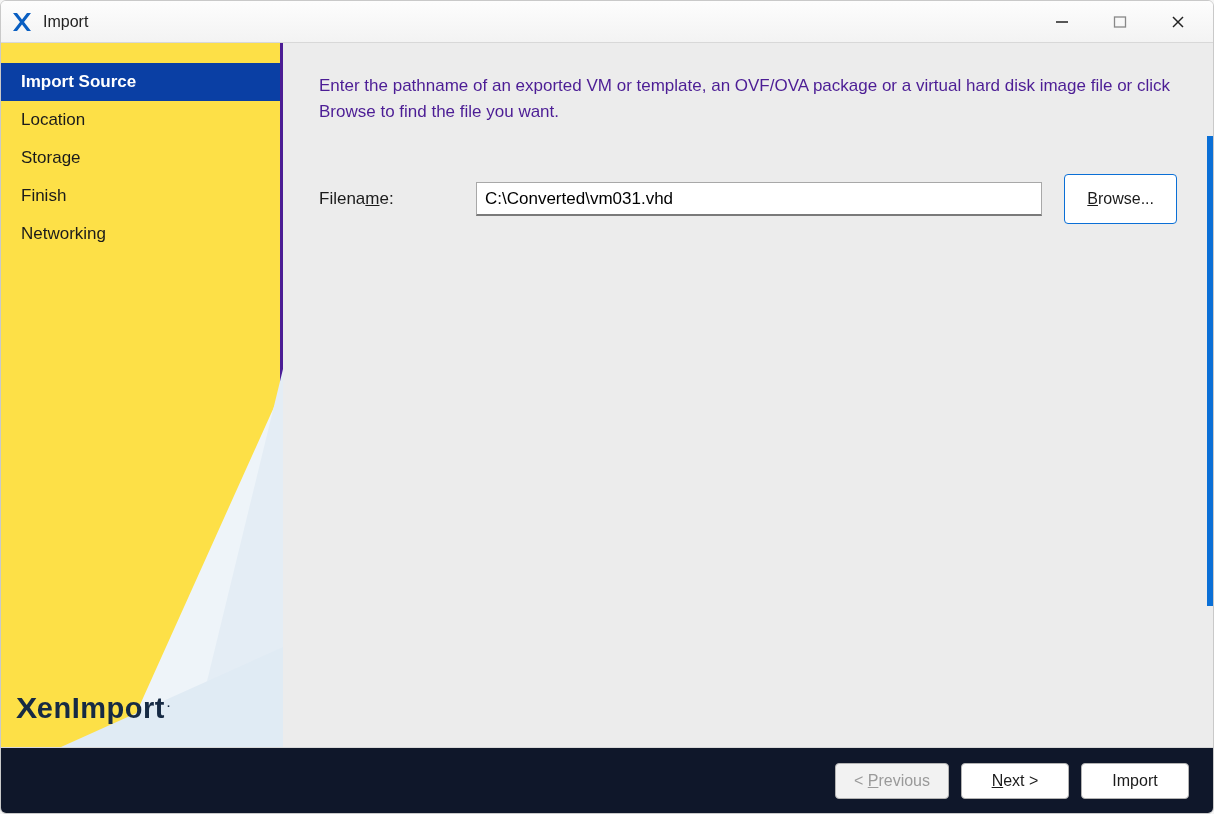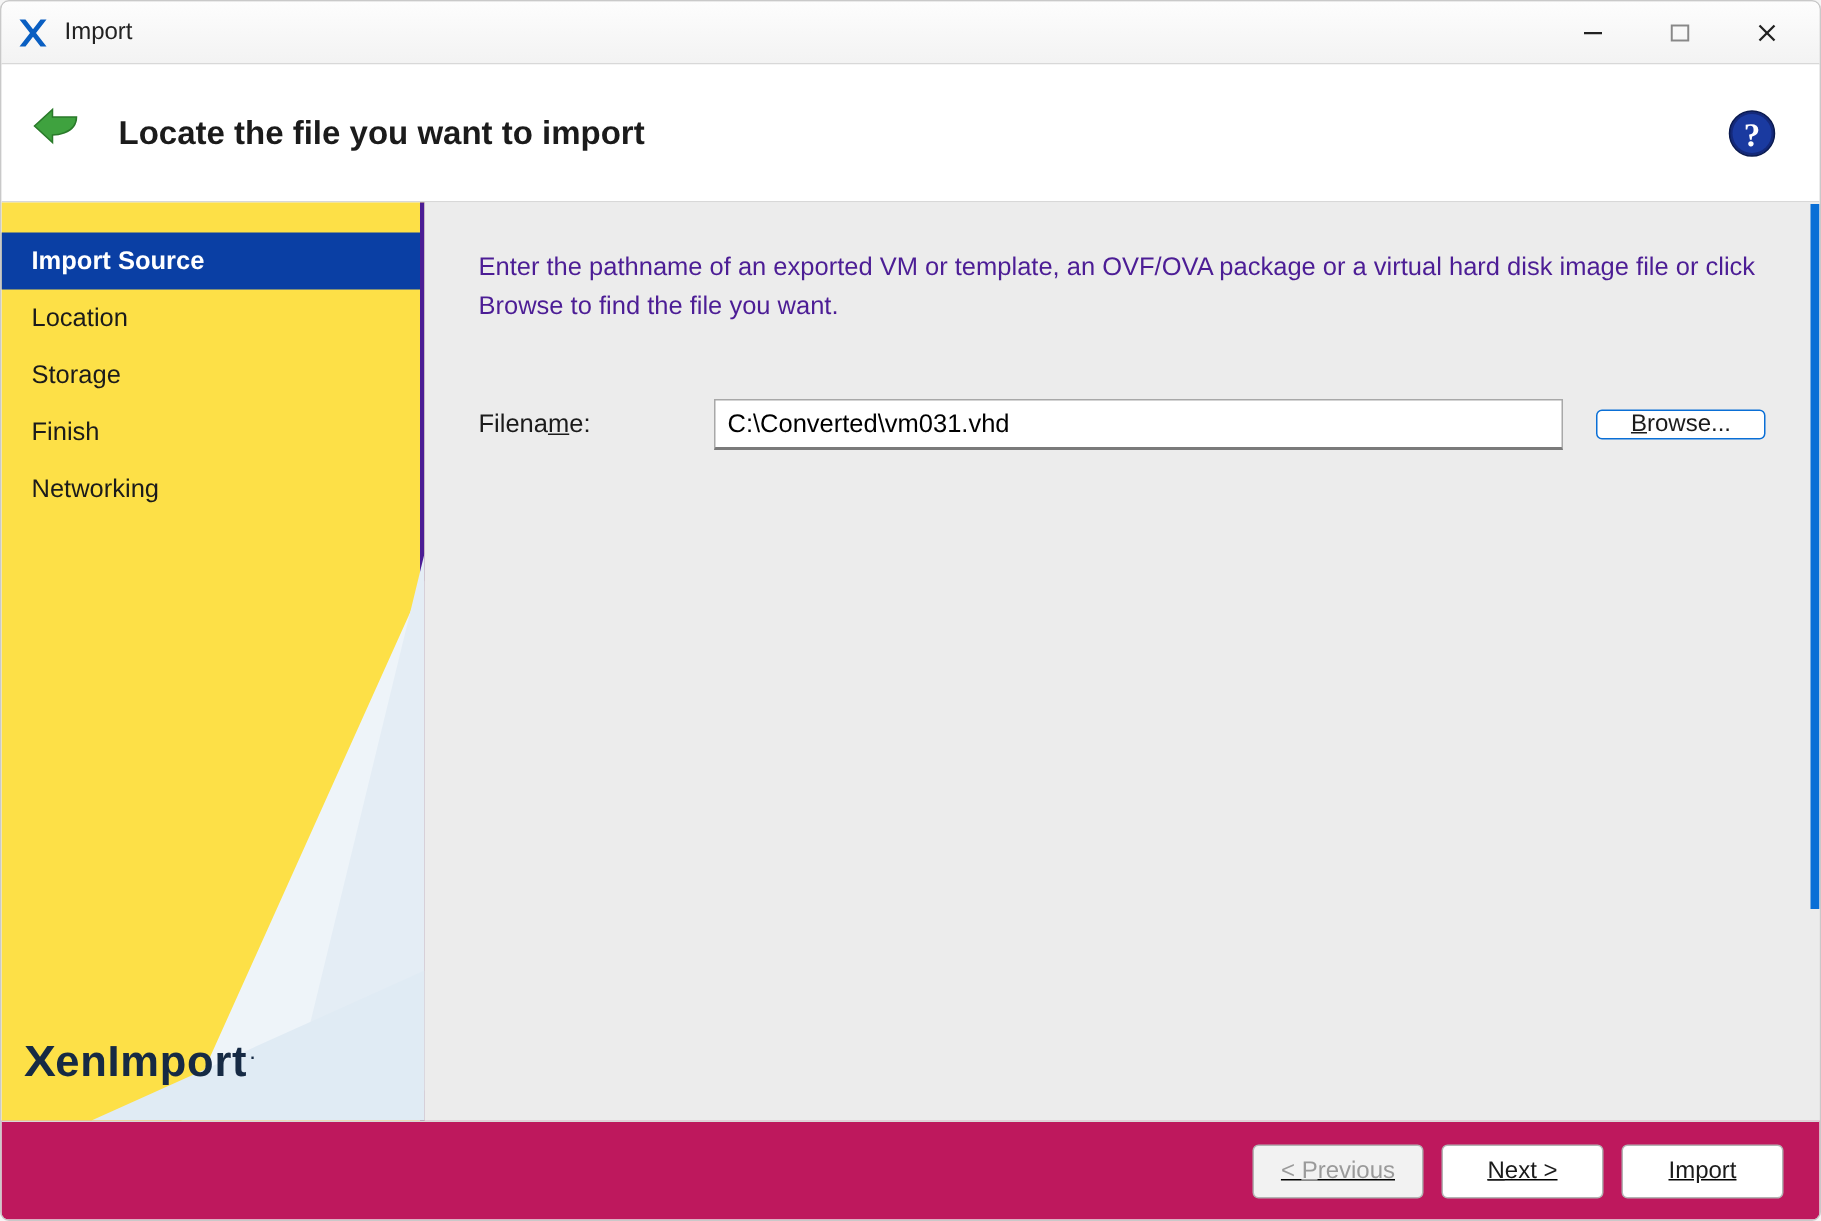--- a/index.html
+++ b/index.html
@@ -176,42 +176,41 @@
     padding: 4px 8px;
     font-size: 17px;
     font-family: inherit;
     border: 1px solid #a8a8a8;
     border-bottom: 2px solid #7a7a7a;
     background: #fff;
     outline: none;
     margin-left: 47px;
   }
   .main .form-row .browse-btn {
-    height: 20px;
+    height: 50px;
     padding: 0 22px;
     font-size: 16px;
     border: 1.5px solid #0a6fd6;
     border-radius: 4px;
     background: #fff;
     color: #1b1b1b;
     cursor: default;
   }
   .main .form-row .browse-btn .ul { text-decoration: underline; }
 
   
   .footer {
     height: 66px;
     border-top: 1px solid #d8d8d8;
-    background: #be185d;
+    background: #0f172a;
     display: flex;
     align-items: center;
     justify-content: flex-end;
     gap: 12px;
     padding: 0 24px;
-    text-decoration: underline;
   }
   .footer .btn {
     height: 36px;
     min-width: 108px;
     padding: 0 18px;
     font-size: 16px;
     border: 1px solid #b3b3b3;
     border-radius: 4px;
     background: #ffffff;
     color: #1b1b1b;
@@ -259,35 +258,20 @@
         </svg>
     </div>
     <div class="win-btn">
       <svg width="14" height="14" viewBox="0 0 14 14">
           <line x1="2" y1="2" x2="12" y2="12" stroke="#222" stroke-width="1.5"></line>
           <line x1="12" y1="2" x2="2" y2="12" stroke="#222" stroke-width="1.5"></line>
         </svg>
     </div>
   </div>
 
-  <div class="header-strip">
-    <span class="back-icon">
-      <svg width="38" height="38" viewBox="0 0 38 38">
-        <path d="M30 8 C 30 8 14 8 14 8 L14 3 L2 14 L14 25 L14 20 C 14 20 30 20 30 8 Z" fill="#3fa23f" stroke="#2a7a2a" stroke-width="1"></path>
-      </svg>
-    </span>
-    <div class="heading">Locate the file you want to import</div>
-    <span class="help-icon">
-      <svg width="34" height="34" viewBox="0 0 34 34">
-        <circle cx="17" cy="17" r="15" fill="#14297a" stroke="#0a1a4f" stroke-width="1"></circle>
-        <circle cx="17" cy="17" r="13" fill="#1a3aa0"></circle>
-        <text x="17" y="25" text-anchor="middle" font-family="Georgia, serif" font-weight="bold" font-size="22" fill="#fff">?</text>
-      </svg>
-    </span>
-  </div>
 
   <div class="body">
 
     <div class="sidebar">
       <div class="step active">Import Source</div>
       <div class="step">Location</div>
       <div class="step">Storage</div>
       <div class="step">Finish</div>
       <div class="step">Networking</div>
 

